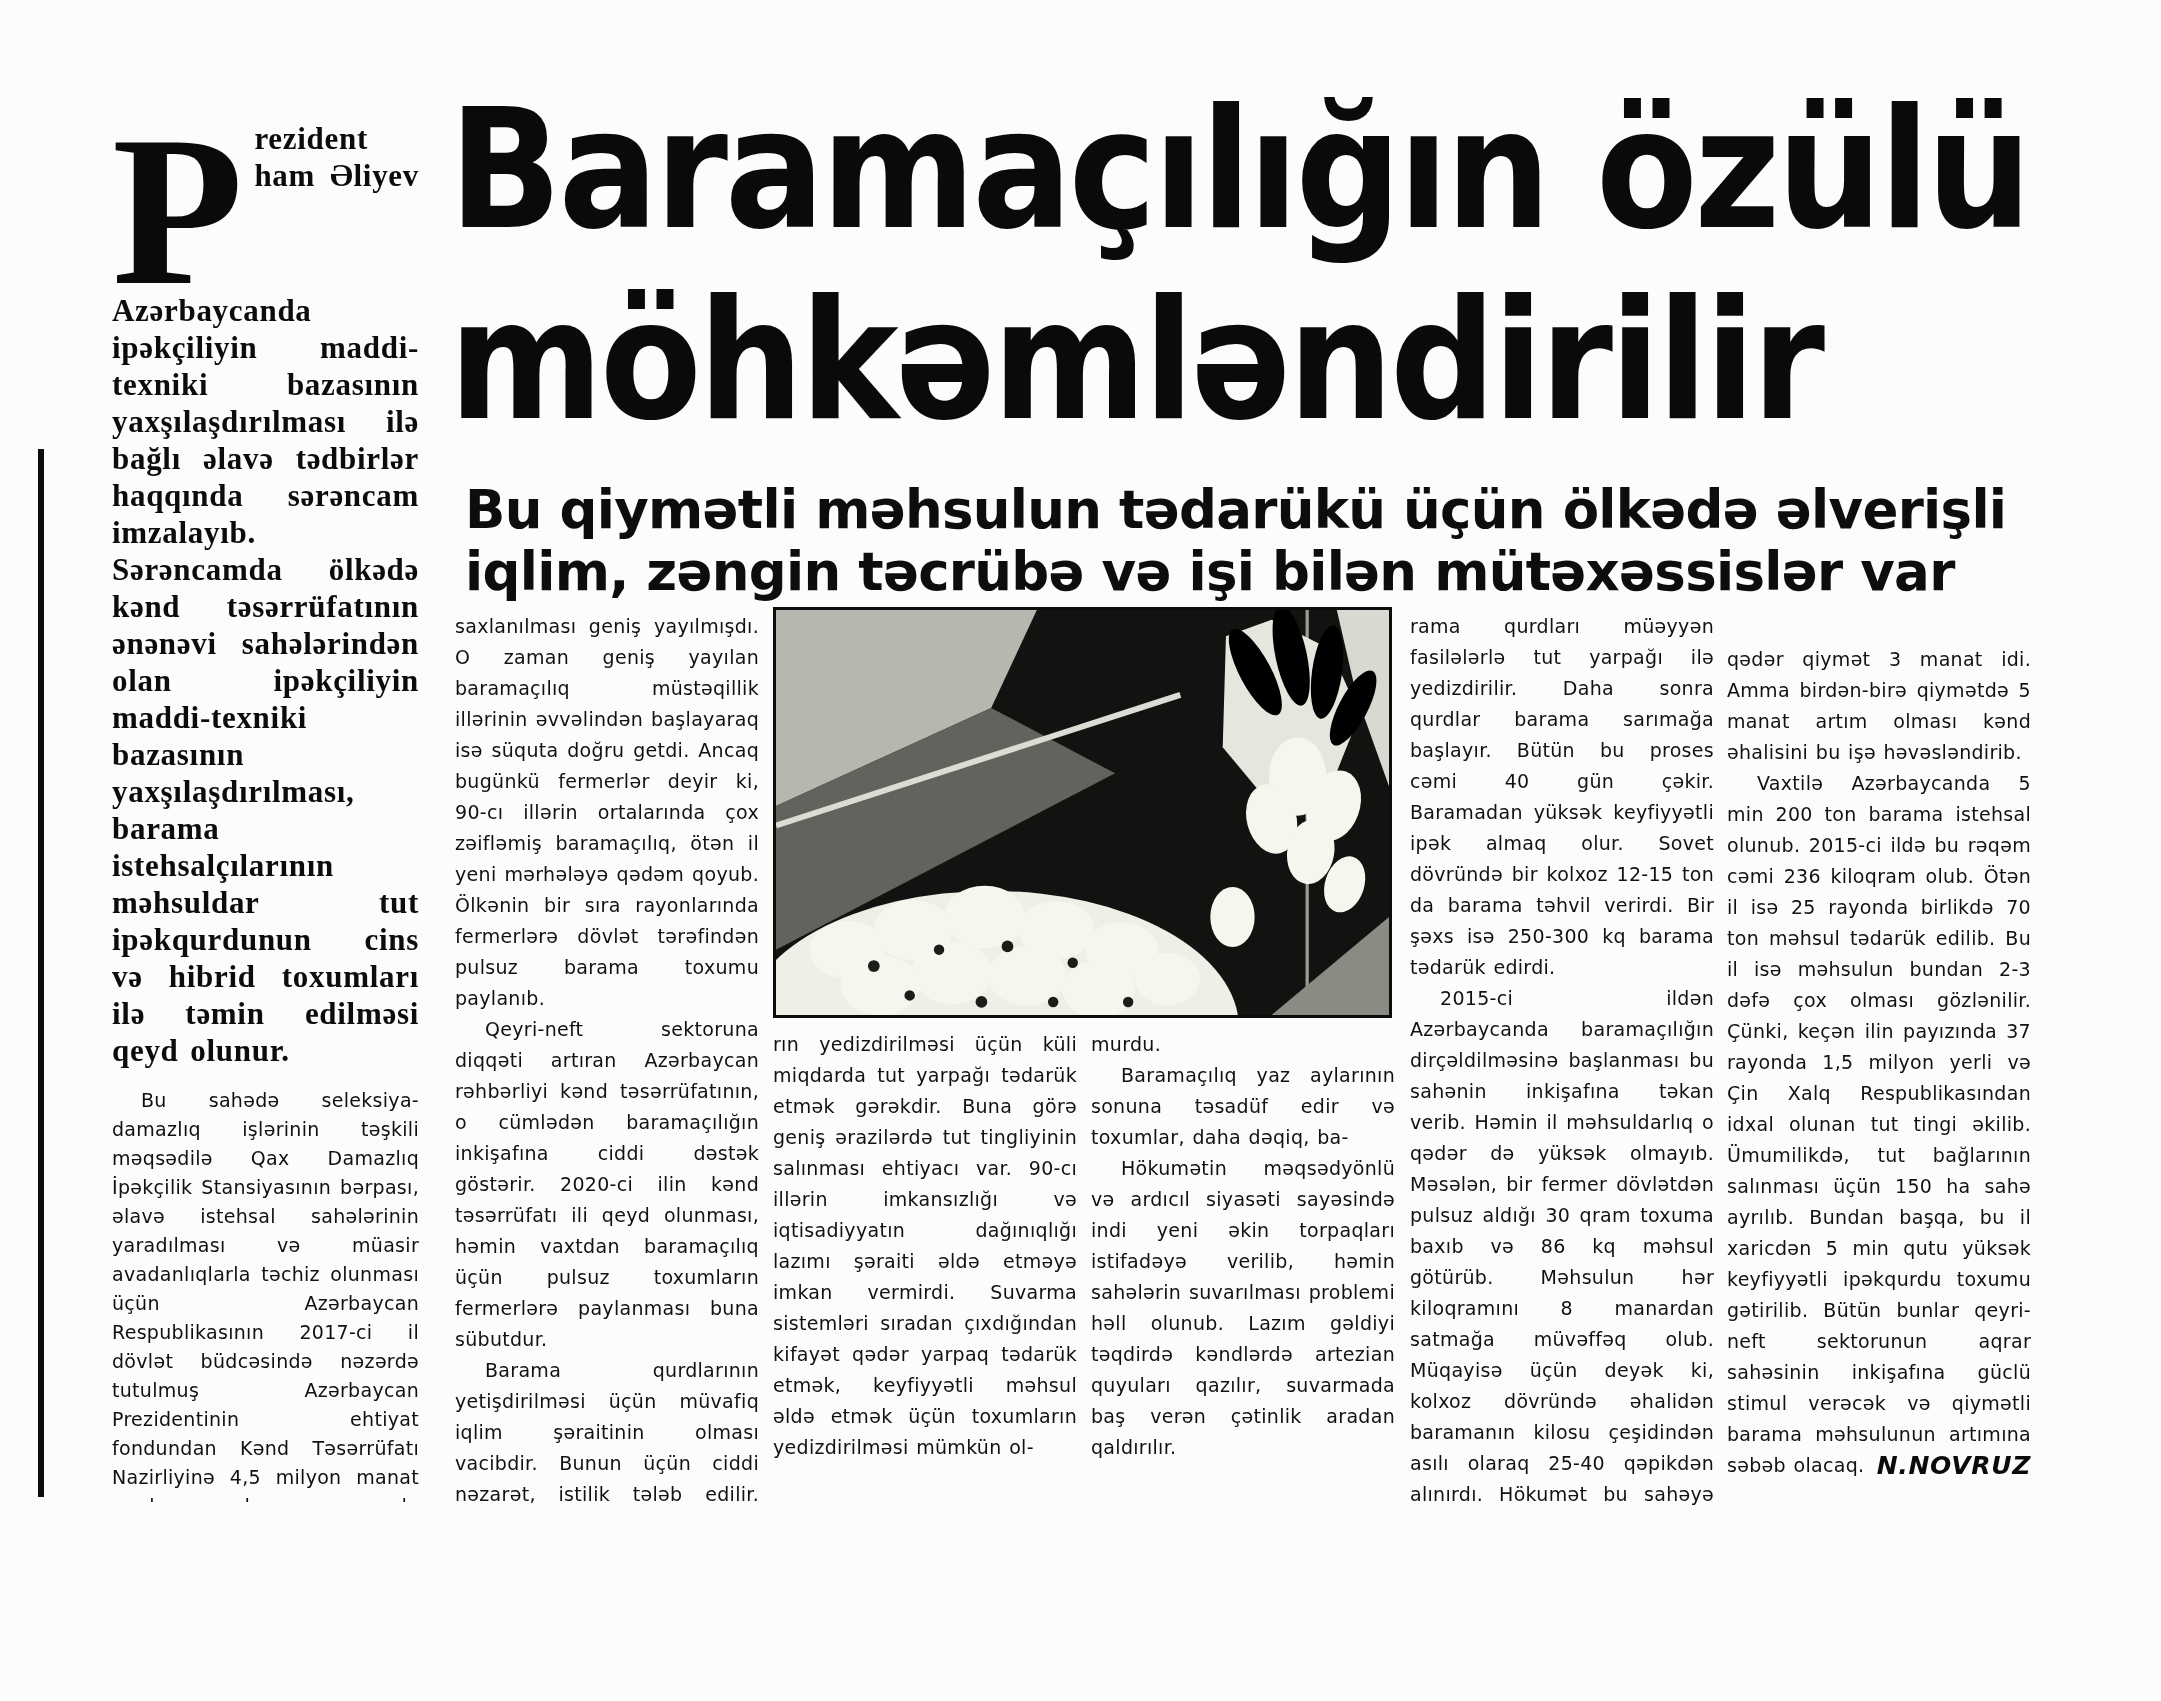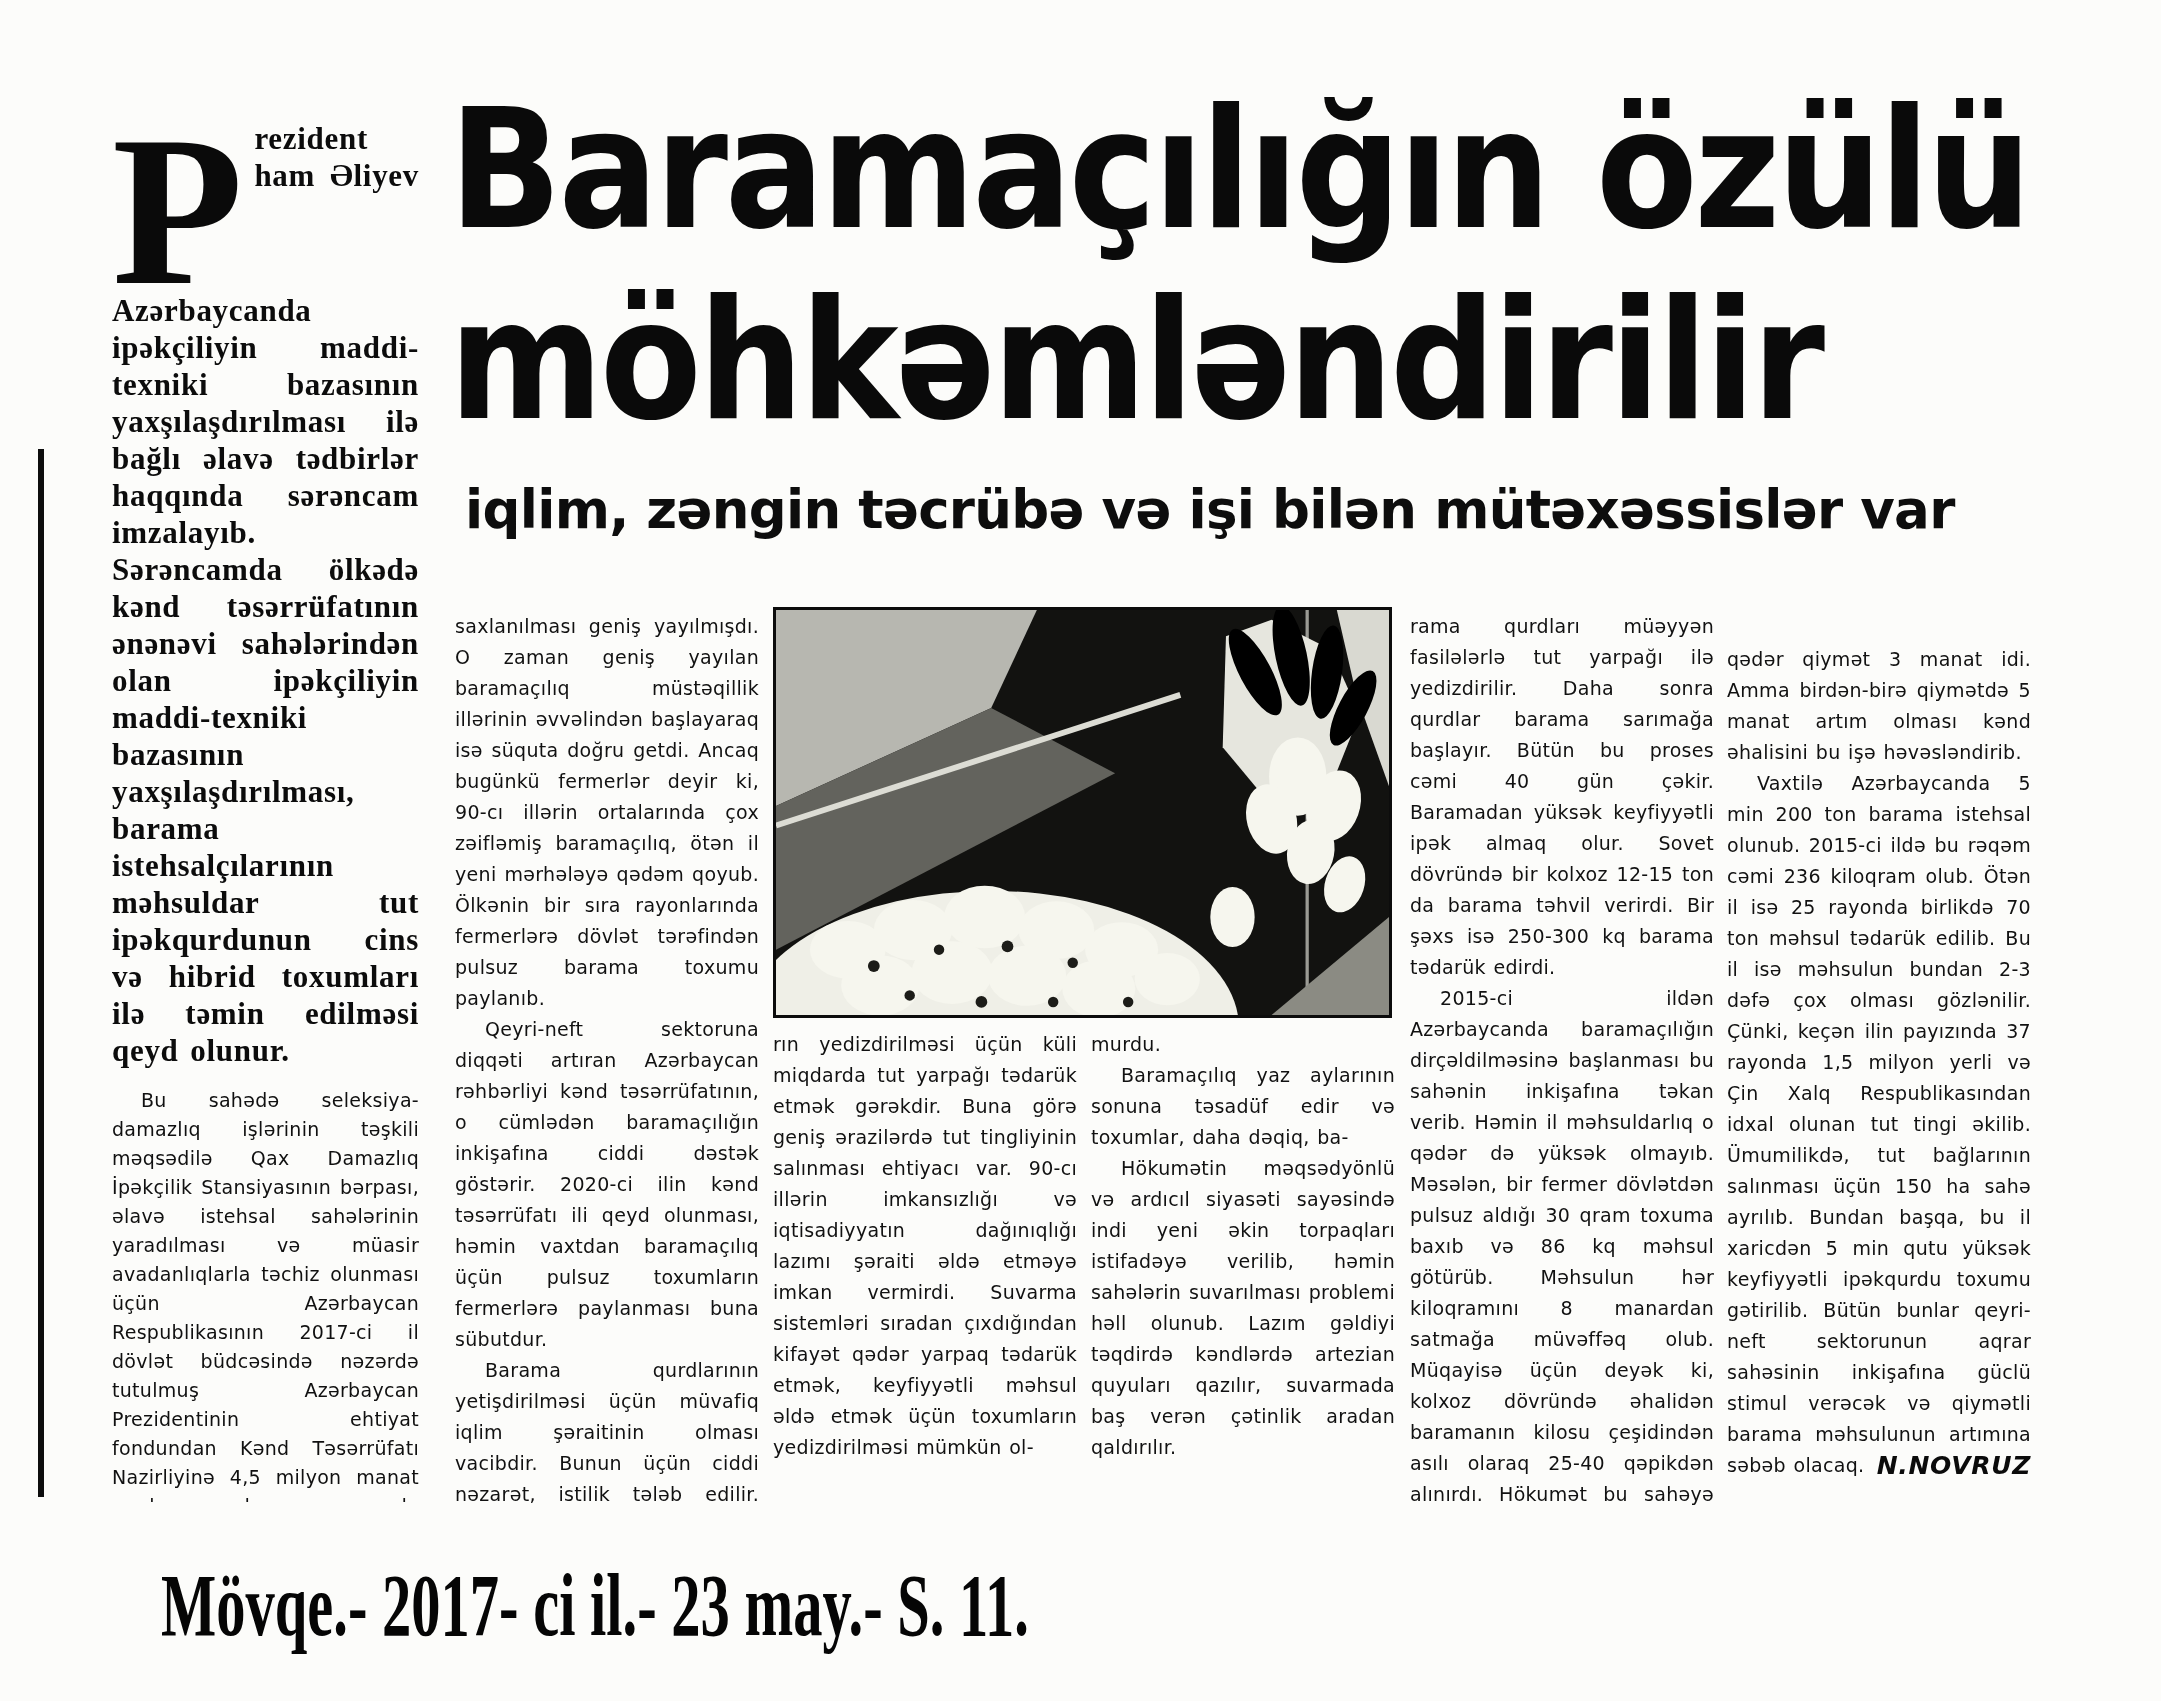--- a/index.html
+++ b/index.html
@@ -60,20 +60,21 @@
 <div class="page">
 
   <div class="col-rule"></div>
 
   <h1 class="headline">
     <span class="hl">Baramaçılığın özülü</span>
     <span class="hl">möhkəmləndirilir</span>
   </h1>
 
   <div class="subhead">
+    <div>Bu qiymətli məhsulun tədarükü üçün ölkədə əlverişli</div>
     <div>iqlim, zəngin təcrübə və işi bilən mütəxəssislər var</div>
   </div>
 
   <div class="col1">
     <div class="lead"><span class="dropcap">P</span><span>rezident ham Əliyev Azərbaycanda ipəkçiliyin maddi-texniki bazasının yaxşılaşdırılması ilə bağlı əlavə tədbirlər haqqında sərəncam imzalayıb. Sərəncamda ölkədə kənd təsərrüfatının ənənəvi sahələrindən olan ipəkçiliyin maddi-texniki bazasının yaxşılaşdırılması, barama istehsalçılarının məhsuldar tut ipəkqurdunun cins və hibrid toxumları ilə təmin edilməsi qeyd olunur.</span></div>
     <div class="tail">
         <p>Bu sahədə seleksiya-damazlıq işlərinin təşkili məqsədilə Qax Damazlıq İpəkçilik Stansiyasının bərpası, əlavə istehsal sahələrinin yaradılması və müasir avadanlıqlarla təchiz olunması üçün Azərbaycan Respublikasının 2017-ci il dövlət büdcəsində nəzərdə tutulmuş Azərbaycan Prezidentinin ehtiyat fondundan Kənd Təsərrüfatı Nazirliyinə 4,5 milyon manat ayrılması da sərəncamda əksini tapıb.</p>
       </div>
   </div>
 
@@ -144,18 +145,15 @@
       <p>rama qurdları müəyyən fasilələrlə tut yarpağı ilə yedizdirilir. Daha sonra qurdlar barama sarımağa başlayır. Bütün bu proses cəmi 40 gün çəkir. Baramadan yüksək keyfiyyətli ipək almaq olur. Sovet dövründə bir kolxoz 12-15 ton da barama təhvil verirdi. Bir şəxs isə 250-300 kq barama tədarük edirdi.</p>
       <p>2015-ci ildən Azərbaycanda baramaçılığın dirçəldilməsinə başlanması bu sahənin inkişafına təkan verib. Həmin il məhsuldarlıq o qədər də yüksək olmayıb. Məsələn, bir fermer dövlətdən pulsuz aldığı 30 qram toxuma baxıb və 86 kq məhsul götürüb. Məhsulun hər kiloqramını 8 manardan satmağa müvəffəq olub. Müqayisə üçün deyək ki, kolxoz dövründə əhalidən baramanın kilosu çeşidindən asılı olaraq 25-40 qəpikdən alınırdı. Hökumət bu sahəyə diqqət yetirənə</p>
     </div>
   <div class="bodycol col6">
       <p>qədər qiymət 3 manat idi. Amma birdən-birə qiymətdə 5 manat artım olması kənd əhalisini bu işə həvəsləndirib.</p>
       <p>Vaxtilə Azərbaycanda 5 min 200 ton barama istehsal olunub. 2015-ci ildə bu rəqəm cəmi 236 kiloqram olub. Ötən il isə 25 rayonda birlikdə 70 ton məhsul tədarük edilib. Bu il isə məhsulun bundan 2-3 dəfə çox olması gözlənilir. Çünki, keçən ilin payızında 37 rayonda 1,5 milyon yerli və Çin Xalq Respublikasından idxal olunan tut tingi əkilib. Ümumilikdə, tut bağlarının salınması üçün 150 ha sahə ayrılıb. Bundan başqa, bu il xaricdən 5 min qutu yüksək keyfiyyətli ipəkqurdu toxumu gətirilib. Bütün bunlar qeyri-neft sektorunun aqrar sahəsinin inkişafına güclü stimul verəcək və qiymətli barama məhsulunun artımına səbəb olacaq.</p>
     </div>
 
   <div class="byline">N.NOVRUZ</div>
 
-  <div class="citation">
-    <span>Mövqe.- 2017- ci il.- 23 may.- S. 11.</span>
-  </div>
 
 </div>
 
 
 </body></html>

